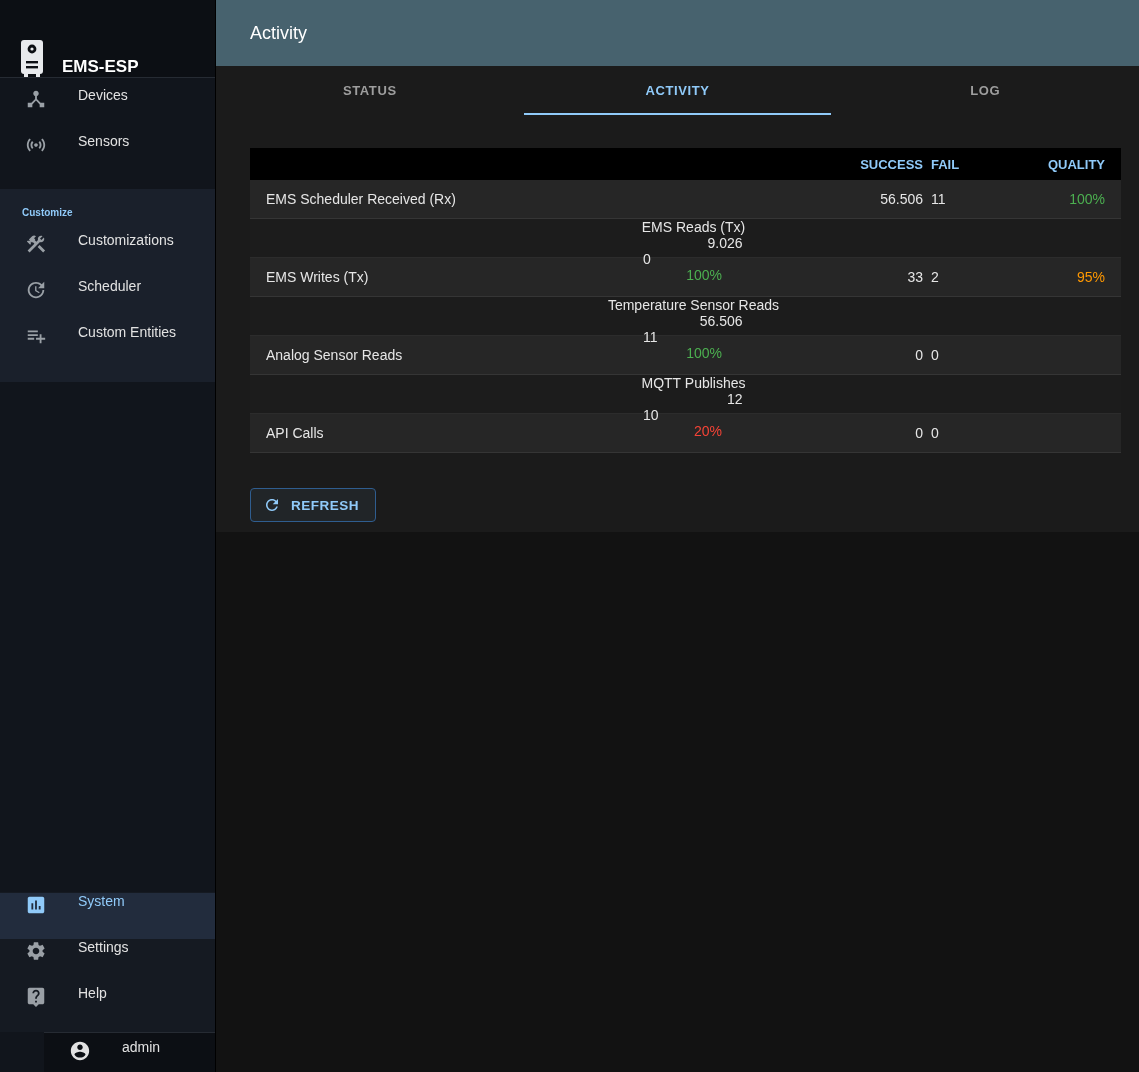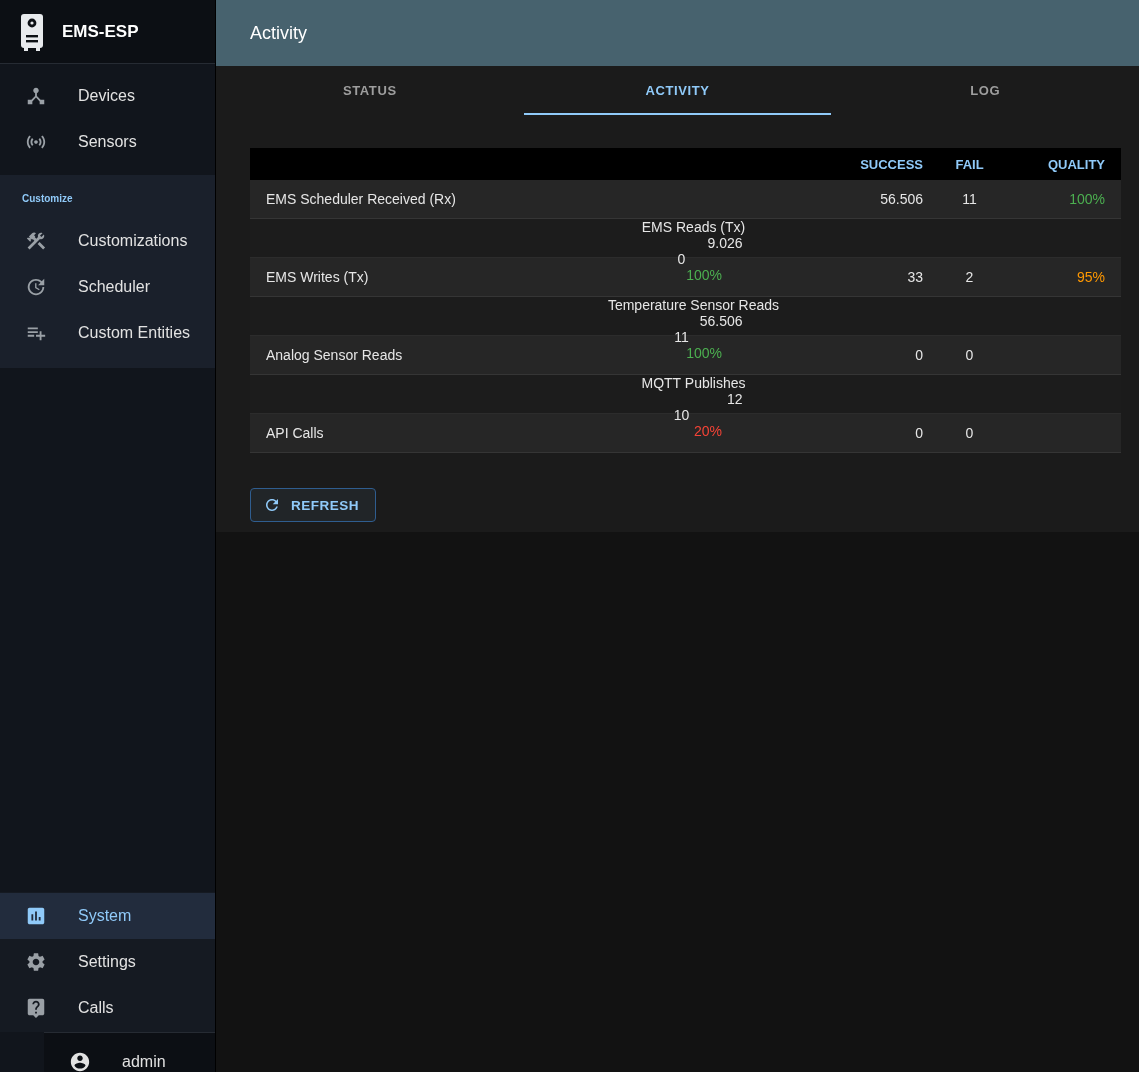--- a/index.html
+++ b/index.html
@@ -10,31 +10,31 @@
     font-family:"Liberation Sans", sans-serif;
     display:flex;
   }
 
   
   .sidebar {
     width:216px; flex:none; background:#11151c;
     display:flex; flex-direction:column; border-right:1px solid #000;
   }
   .sidebar-header {
-    height:64px; flex:none; background:#0c0f14;
-    display:flex; align-items:center; gap:16px; padding:0 18px;
+    height:78px; flex:none; background:#0c0f14;
+    display:flex; align-items:flex-end; gap:16px; padding:0 18px;
     border-bottom:1px solid #262b33;
   }
   .app-title { font-size:17px; font-weight:bold; color:#fff; }
   .logo svg { display:block; }
 
   .nav { padding-top:9px; }
   .nav-item {
-    height:46px; display:flex; align-items:center; gap:30px;
-    padding:0 12px 0 24px; font-size:16px; color:#e2e2e2; cursor:pointer;
+    height:46px; display:flex; align-items:flex-start; gap:30px;
+    padding:0 12px 0 24px; font-size:14px; color:#e2e2e2; cursor:pointer;
   }
   .nav-item .icon { width:24px; height:24px; flex:none; color:#9aa0a6;
     display:flex; align-items:center; justify-content:center; }
   .nav-item .icon svg { width:22px; height:22px; fill:currentColor; }
   .nav-item.active { background:#222c3d; color:var(--accent); }
   .nav-item.active .icon { color:var(--accent); }
 
   .customize-panel { margin-top:10px; background:#1a202b; padding:8px 0 12px; }
   .section-label {
     color:var(--accent); font-weight:bold; font-size:10px;
@@ -74,21 +74,21 @@
     font-size:13px; font-weight:bold; color:var(--accent);
   }
   .trow {
     display:flex; align-items:center; height:39px; font-size:14px;
     border-bottom:1px solid rgba(255,255,255,0.07);
   }
   .trow.even { background:#262626; }
   .trow.odd  { background:#1c1c1c;flex-direction:column; }
   .c-name    { flex:1; padding-left:16px; }
   .c-success { width:130px; text-align:right; padding-right:8px; }
-  .c-fail    { width:85px;  text-align:center; padding-right:8px; }
+  .c-fail    { width:85px;  text-align:left; padding-right:8px; }
   .c-quality { width:105px; text-align:right; padding-right:16px; }
   .q-green  { color:var(--green); }
   .q-orange { color:var(--orange); }
   .q-red    { color:var(--red); }
 
   .refresh-btn {
     margin-top:35px; display:inline-flex; align-items:center; gap:10px;
     padding:7px 16px 7px 12px; border:1px solid #2f5d8f; border-radius:4px;
     background:rgba(144,202,249,0.06); color:var(--accent);
     font-size:13.5px; font-weight:bold; letter-spacing:0.5px; cursor:pointer;
@@ -178,21 +178,21 @@
           </svg>
       </span>
       <span>Settings</span>
     </div>
     <div class="nav-item">
       <span class="icon">
         <svg viewBox="0 0 24 24">
             <path d="M19 2H5c-1.1 0-2 .9-2 2v14c0 1.1.9 2 2 2h4l3 3 3-3h4c1.1 0 2-.9 2-2V4c0-1.1-.9-2-2-2zm-6 16h-2v-2h2v2zm2.07-7.75l-.9.92C13.45 11.9 13 12.5 13 14h-2v-.5c0-1.1.45-2.1 1.17-2.83l1.24-1.26c.37-.36.59-.86.59-1.41 0-1.1-.9-2-2-2s-2 .9-2 2H8c0-2.21 1.79-4 4-4s4 1.79 4 4c0 .88-.36 1.68-.93 2.25z"></path>
           </svg>
       </span>
-      <span>Calls</span>
+      <span>Help</span>
     </div>
   </div>
 
   <div class="user-panel">
     <div class="nav-item">
       <span class="icon" style="color:#e2e2e2;">
         <svg viewBox="0 0 24 24">
             <path d="M12 2C6.48 2 2 6.48 2 12s4.48 10 10 10 10-4.48 10-10S17.52 2 12 2zm0 3c1.66 0 3 1.34 3 3s-1.34 3-3 3-3-1.34-3-3 1.34-3 3-3zm0 14.2c-2.5 0-4.71-1.28-6-3.22.03-1.99 4-3.08 6-3.08 1.99 0 5.97 1.09 6 3.08-1.29 1.94-3.5 3.22-6 3.22z"></path>
           </svg>
       </span>

